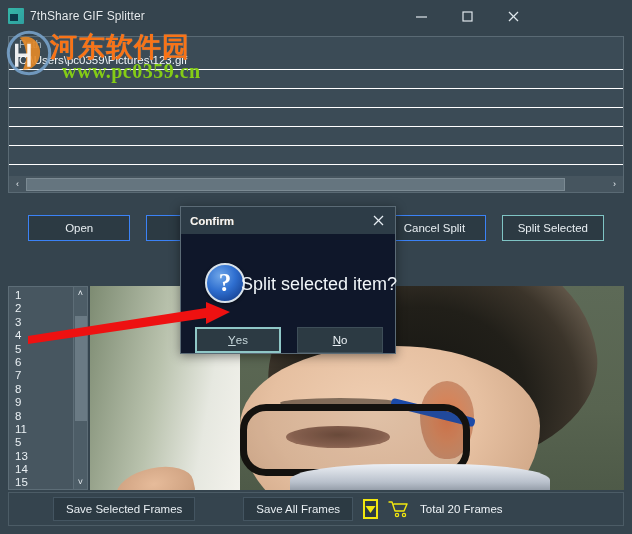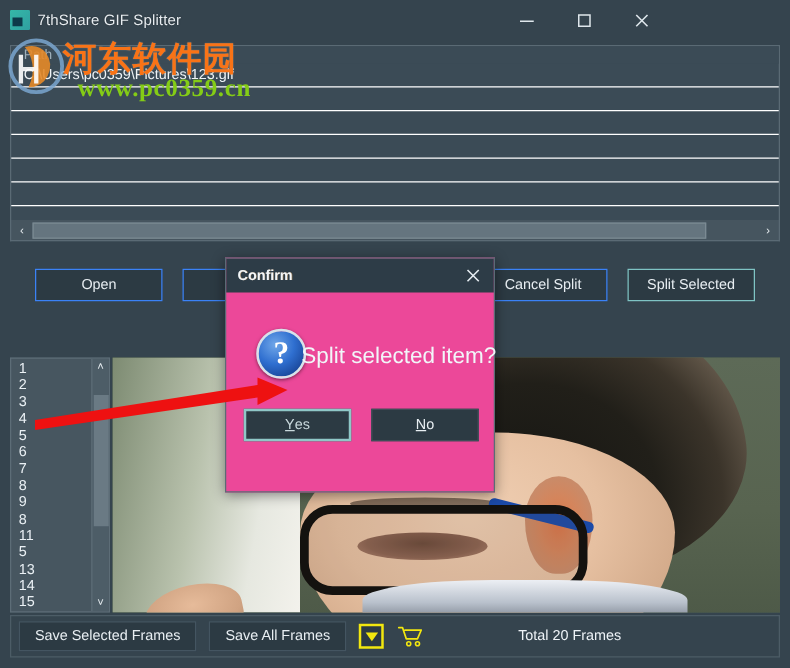--- a/index.html
+++ b/index.html
@@ -224,36 +224,37 @@
     background:#35444e; border:1px solid #4c5c66;
     display:flex; align-items:center; padding:0 6px;
     gap:10px;
   }
   .bbtn {
     height:24px; padding:0 12px;
     background:#2c3a43; border:1px solid #445561;
     color:#e8eef2; font-size:11.5px;
     display:flex; align-items:center; justify-content:center;
     white-space:nowrap;
+    margin-left:38px;
   }
   .dropbtn {
     width:20px; height:20px; border:2px solid #f2e70f;
     display:flex; align-items:center; justify-content:center;
     background:#2c3a43;
   }
   .cart { width:24px; height:20px; display:flex; align-items:center; justify-content:center; }
   .total {
     margin-left:auto; margin-right:120px;
     color:#eef3f7; font-size:11.5px; white-space:nowrap;
   }
 
   
   .dialog {
-    position:absolute; left:180px; top:206px; width:216px; height:188px;
-    background:#ec4899;
+    position:absolute; left:180px; top:206px; width:216px; height:148px;
+    background:#0f172a;
     border:1px solid #5b6b76;
     z-index: 60;
     box-shadow: 0 2px 10px rgba(0,0,0,.45);
   }
   .dlg-title {
     height:27px; background:#2d3c47;
     display:flex; align-items:center; padding:0 6px 0 9px;
   }
   .dlg-title-text {
     color:#f2f6f9; font-size:11.5px; font-weight:bold;

